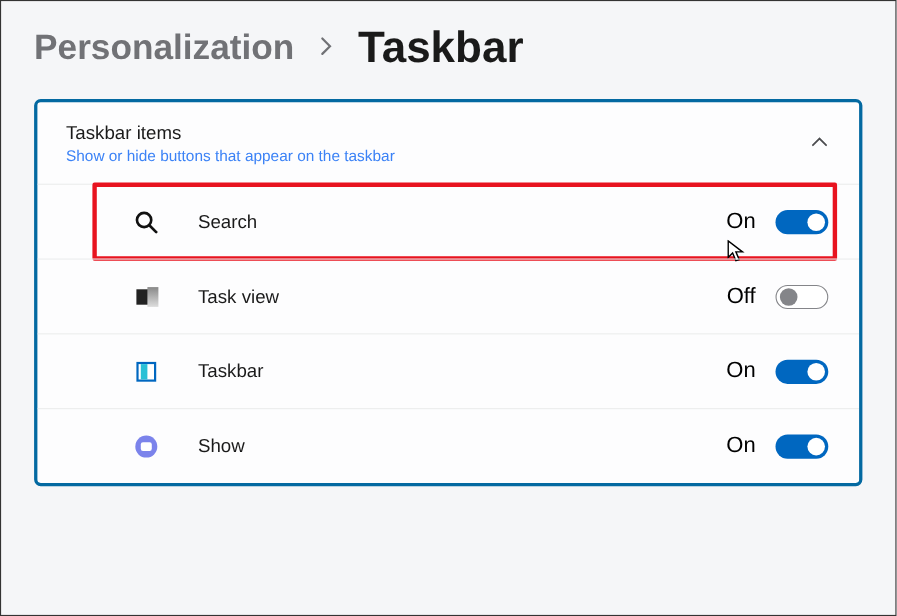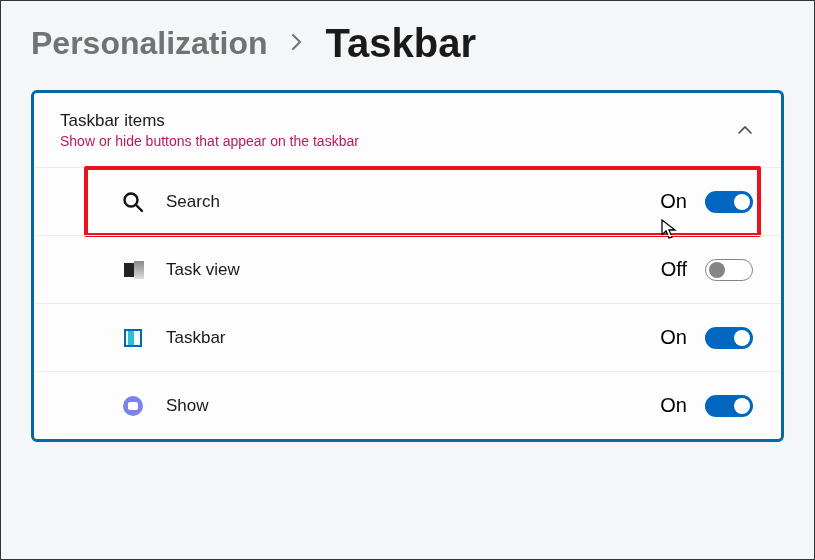--- a/index.html
+++ b/index.html
@@ -49,21 +49,21 @@
     }
     .section-heading h2 {
       font-size: 17px;
       font-weight: 500;
       color: #1a1a1a;
       margin-bottom: 2px;
     }
     .section-heading p {
       font-size: 14px;
       font-weight: 400;
-      color: #be185d;
+      color: #3b82f6;
     }
     .chev {
       color: #4b4c4f;
     }
     .row {
       display: flex;
       align-items: center;
       border-top: 1px solid #eceded;
       padding: 22px 28px 22px 88px;
       position: relative;
@@ -73,20 +73,21 @@
       height: 22px;
       margin-right: 22px;
       display:flex;align-items:center;justify-content:center;
       color:#333;
     }
     .row-label {
       font-size: 17px;
       font-weight: 400;
       color: #1a1a1a;
       flex: 1;
+      margin-left: 14px;
     }
     .state {
       font-size: 20px;
       font-weight: 400;
       color: #000000;
       margin-right: 18px;
     }
     .toggle {
       width: 48px;
       height: 22px;

